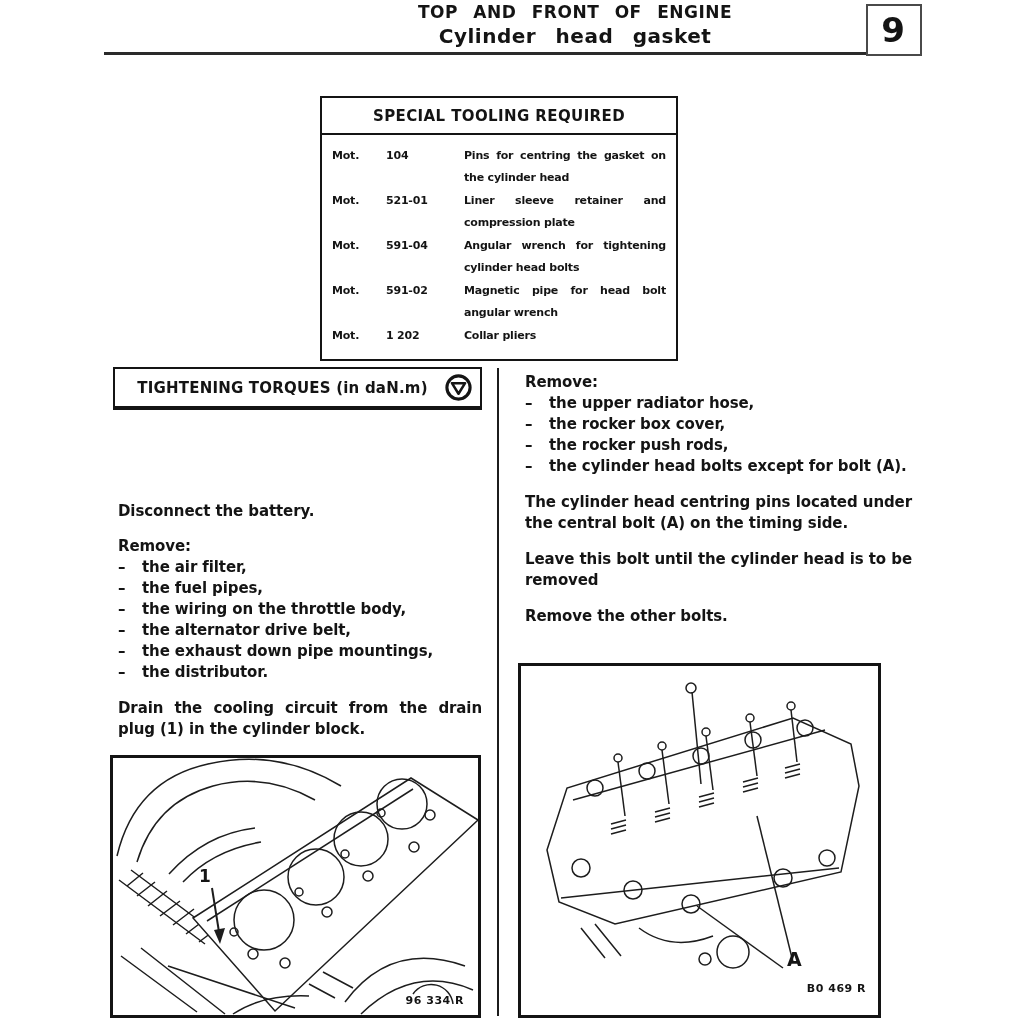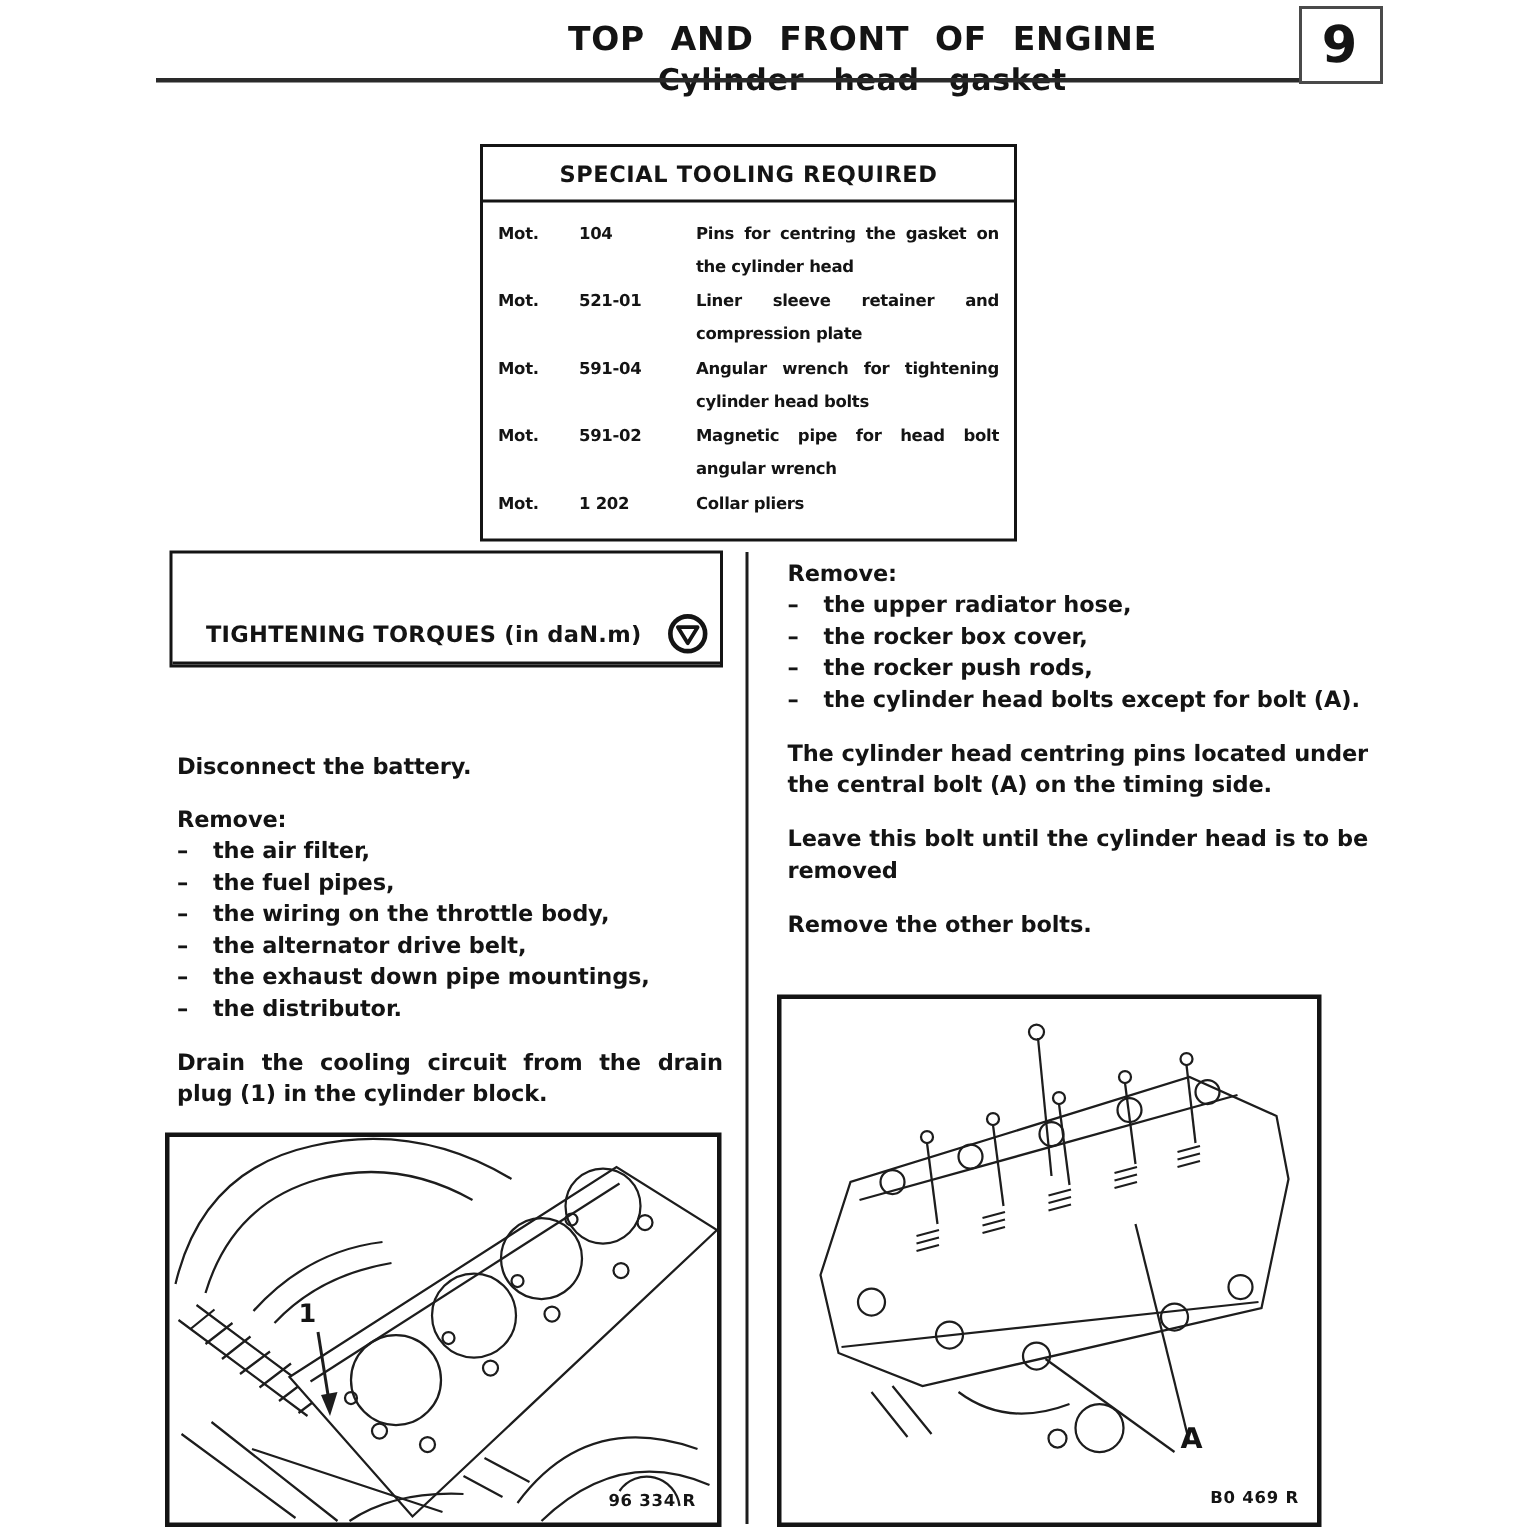--- a/index.html
+++ b/index.html
@@ -4,21 +4,21 @@
 <style>
   html,body{margin:0;padding:0;}
   body{
     width:1024px;height:1024px;background:#ffffff;position:relative;
     font-family:"DejaVu Sans",sans-serif;color:#141414;overflow:hidden;
     -webkit-font-smoothing:antialiased;
   }
   .abs{position:absolute;}
   
   .title-block{left:160px;top:2px;width:830px;text-align:center;font-weight:bold;}
-  .title-l1{font-size:22px;letter-spacing:.5px;word-spacing:9px;margin-top:12px;}
+  .title-l1{font-size:17px;letter-spacing:.5px;word-spacing:9px;}
   .title-l2{font-size:20px;letter-spacing:.5px;word-spacing:12px;margin-top:2px;}
   .page-num-box{
     left:866px;top:4px;width:52px;height:48px;border:2px solid #4a4a4a;
     background:#fff;display:flex;align-items:center;justify-content:center;z-index:3;
   }
   .page-num-box span{font-size:34px;font-weight:bold;letter-spacing:2px;}
   .hrule{left:104px;top:52px;width:816px;height:3px;background:#2a2a2a;}
   
   .tool-table{left:320px;top:96px;width:354px;border:2px solid #141414;background:#fff;}
   .tool-head{
@@ -27,21 +27,21 @@
   }
   .tool-body{padding:10px 10px 12px 10px;}
   .tool-row{display:grid;grid-template-columns:50px 74px 1fr;column-gap:4px;
     font-size:11px;font-weight:bold;line-height:22px;letter-spacing:-.2px;}
   .tool-desc{text-align:justify;}
   .tool-row + .tool-row{margin-top:1px;}
   
   .torque-table{left:113px;top:367px;width:365px;border:2px solid #141414;background:#fff;}
   .torque-head{
     position:relative;border-bottom:2px solid #141414;height:37px;
-    display:flex;align-items:center;justify-content:center;margin-top:35px;
+    display:flex;align-items:center;justify-content:center;
   }
   .torque-head .t-title{font-size:15px;font-weight:bold;letter-spacing:.2px;margin-right:30px;}
   .torque-icon{position:absolute;right:7px;top:4px;width:29px;height:29px;}
   .torque-body{padding:8px 14px 9px 10px;}
   .torque-row{display:flex;justify-content:space-between;font-size:15px;font-weight:bold;line-height:22px;}
   .torque-row .t-val{letter-spacing:.5px;}
   
   .v-divider{left:497px;top:368px;width:2px;height:648px;background:#1c1c1c;}
   .textcol{font-size:15px;font-weight:bold;line-height:21px;letter-spacing:-.1px;}
   .col-left{left:118px;top:501px;width:364px;}
@@ -50,21 +50,21 @@
   .just{text-align:justify;}
   .gap14{height:14px;} .gap16{height:15px;}
   .li{display:flex;}
   .li .dash{width:24px;flex:0 0 24px;}
   
   .figure{border:3px solid #141414;background:#fff;}
   .fig-left{left:110px;top:755px;width:365px;height:257px;}
   .fig-right{left:518px;top:663px;width:357px;height:349px;}
   .fig-ref{position:absolute;font-size:11px;font-weight:bold;letter-spacing:.5px;}
   .fig-left .fig-ref{right:14px;bottom:8px;}
-  .fig-right .fig-ref{right:12px;bottom:10px;}
+  .fig-right .fig-ref{right:12px;bottom:20px;}
   .callout{position:absolute;font-weight:bold;}
   .callout-1{left:86px;top:108px;font-size:17px;}
   .callout-A{left:266px;top:282px;font-size:19px;}
   svg.art{position:absolute;left:0;top:0;}
   svg.art *{vector-effect:non-scaling-stroke;}
 </style>
 </head>
 <body>
 
 <div class="abs title-block">

